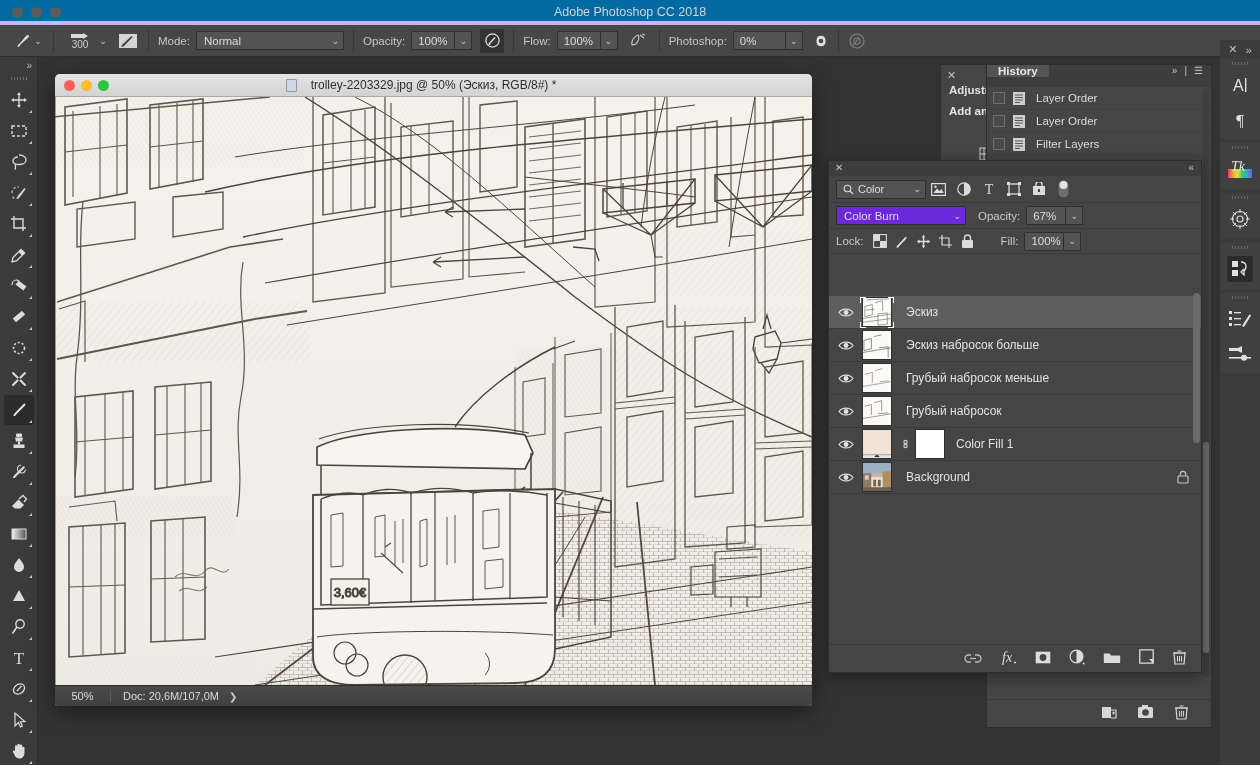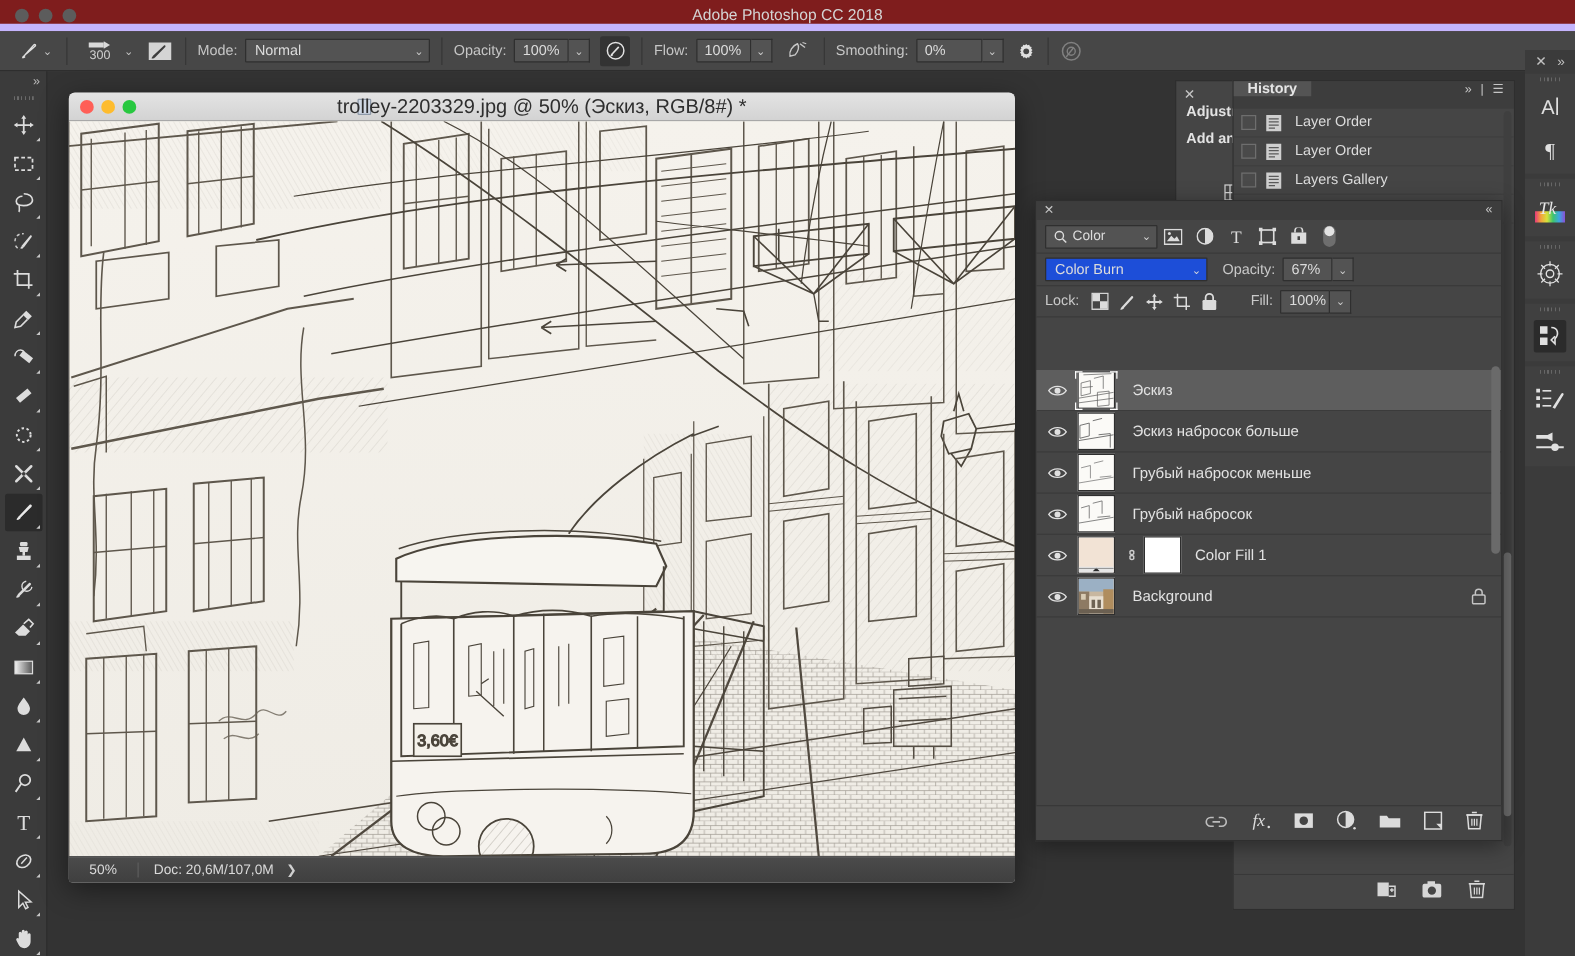--- a/index.html
+++ b/index.html
@@ -8,22 +8,22 @@
     background: #333333;
     font-family: "Liberation Sans", sans-serif;
     overflow: hidden;
     -webkit-font-smoothing: antialiased;
   }
   .app { position: relative; width: 1260px; height: 765px; background: #333; }
 
   
   .titlebar {
     position: absolute; left: 0; top: 0; width: 1260px; height: 25px;
-    background: #7f1d1d;
-    border-bottom: 6px solid #c4b5fd;
+    background: #0369a1;
+    border-bottom: 4px solid #c4b5fd;
   }
   .titlebar .title {
     position: absolute; left: 0; top: 0; width: 1260px; height: 25px;
     line-height: 25px; text-align: center;
     color: #d4d4d4; font-size: 12.5px;
   }
   .traffic { position: absolute; left: 12px; top: 7px; display: flex; gap: 8px; }
   .traffic i {
     width: 11px; height: 11px; border-radius: 50%;
     background: #5c5c5c; display: block;
@@ -95,21 +95,21 @@
     height: 23px; background: linear-gradient(#e4e4e4,#d3d3d3);
     border-bottom: 1px solid #a8a8a8; position: relative;
   }
   .doc-title .lights { position: absolute; left: 9px; top: 6px; display: flex; gap: 6px; }
   .doc-title .lights i { width: 11px; height: 11px; border-radius: 50%; display:block; }
   .doc-title .lights i:nth-child(1){ background:#ff5f57; }
   .doc-title .lights i:nth-child(2){ background:#febc2e; }
   .doc-title .lights i:nth-child(3){ background:#28c840; }
   .doc-title .dt {
     position:absolute; left:0; top:0; width:757px; height:23px; line-height:23px;
-    text-align:center; font-size:16px; color:#2e2e2e;
+    text-align:center; font-size:12px; color:#2e2e2e;
   }
   .doc-title .dticon {
     position:absolute; left:231px; top:5px; width:11px; height:13px;
     background:#cfd8e4; border:1px solid #8e99a8; border-radius:1px;
   }
   .canvas-area {
     position: absolute; left: 0; top: 23px; width: 884px; height: 588px;
     background: #f2efe9; overflow: hidden;
   }
   .sketch { position:absolute; left:0; top:0; width:757px; height:588px; }
@@ -196,21 +196,21 @@
   .lp-row { display:flex; align-items:center; padding: 0 7px; }
   .lp-filter { height: 27px; border-bottom: 1px solid #3a3a3a; gap: 0; }
   .kind-box {
     width: 90px; height: 19px; background:#535353; border:1px solid #2f2f2f; border-radius:1px;
     display:flex; align-items:center; padding: 0 4px 0 6px; color:#dcdcdc; font-size:11px; gap:4px;
   }
   .kind-box .cv { margin-left:auto; font-size:9px; }
   .filt-ico { width: 25px; height: 22px; display:flex;align-items:center;justify-content:center; }
   .lp-blend { height: 26px; border-bottom: 1px solid #3a3a3a; }
   .blend-box {
-    width: 130px; height: 19px; background:#1d4ed8; border:1px solid #2f2f2f;border-radius:1px;
+    width: 130px; height: 19px; background:#6d28d9; border:1px solid #2f2f2f;border-radius:1px;
     display:flex;align-items:center;padding:0 4px 0 7px;color:#dcdcdc;font-size:11.5px;
   }
   .blend-box .cv{margin-left:auto;font-size:9px;}
   .lp-lock { height: 25px; border-bottom: 1px solid #3a3a3a; }
   .lock-ico { width:22px;height:20px;display:flex;align-items:center;justify-content:center;}
   .lab { color:#c9c9c9; font-size:11.5px; }
   .lp-list { flex:1; overflow:hidden; }
   .layer-row {
     height: 33px; display:flex; align-items:center;
     border-bottom: 1px solid #3b3b3b; padding-left: 4px; position: relative;
@@ -302,21 +302,21 @@
       </div>
     <div class="stepper">⌄</div>
     <div class="tool-tgl" style="margin-left:8px">
       <svg width="18" height="17" viewBox="0 0 18 17">
           <path d="M3 13 C2 9 5 4.5 9 3 C10.5 5 10 9 7 12 Z" stroke="#c8c8c8" stroke-width="1.1" fill="none"></path>
           <path d="M11 3 L15 6" stroke="#c8c8c8" stroke-width="1.1"></path>
           <path d="M13 2 L16 3" stroke="#c8c8c8" stroke-width="1"></path>
         </svg>
     </div>
     <div class="ob-sep"></div>
-    <span class="ob-label">Smoothing:</span>
+    <span class="ob-label">Photoshop:</span>
     <div class="numfield" style="width:53px">
         <span>0%</span>
       </div>
     <div class="stepper">⌄</div>
     <div class="ob-icon" style="margin-left:10px">
       <svg width="16" height="16" viewBox="0 0 16 16">
           <path d="M8 2.2 L9 3.2 L10.4 2.8 L10.9 4.2 L12.3 4.5 L11.9 5.9 L13 6.9 L12 8 L13 9.1 L11.9 10.1 L12.3 11.5 L10.9 11.8 L10.4 13.2 L9 12.8 L8 13.8 L7 12.8 L5.6 13.2 L5.1 11.8 L3.7 11.5 L4.1 10.1 L3 9.1 L4 8 L3 6.9 L4.1 5.9 L3.7 4.5 L5.1 4.2 L5.6 2.8 L7 3.2 Z" fill="#e0e0e0"></path>
           <circle cx="8" cy="8" r="2.3" fill="#474747"></circle>
         </svg>
     </div>
@@ -807,21 +807,21 @@
         <span class="hist-lbl">Layer Order</span>
       </div>
       <div class="hist-item">
         <span class="hist-cb"></span>
         <span class="hist-ico">
           <svg width="14" height="15" viewBox="0 0 14 15">
               <rect x="1" y="1" width="12" height="13" fill="#cfcfcf"></rect>
               <path d="M3 4 H11 M3 6.5 H11 M3 9 H11 M3 11.5 H8" stroke="#5a5a5a" stroke-width="1"></path>
             </svg>
         </span>
-        <span class="hist-lbl">Layers Gallery</span>
+        <span class="hist-lbl">Filter Layers</span>
       </div>
       <div class="hist-item" style="overflow:hidden">
         <span class="hist-cb"></span>
         <span class="hist-ico">
           <svg width="14" height="15" viewBox="0 0 14 15">
               <rect x="1" y="1" width="12" height="13" fill="#cfcfcf"></rect>
               <path d="M3 4 H11 M3 6.5 H11" stroke="#5a5a5a" stroke-width="1"></path>
             </svg>
         </span>
         <span class="hist-lbl">Desaturate</span>

